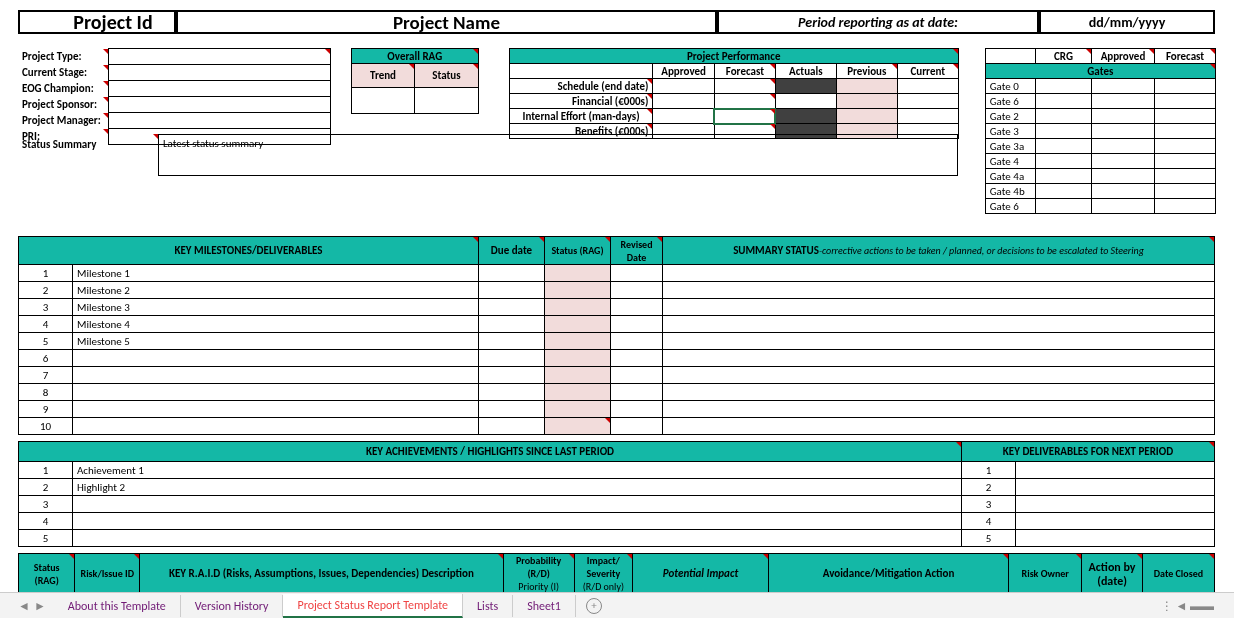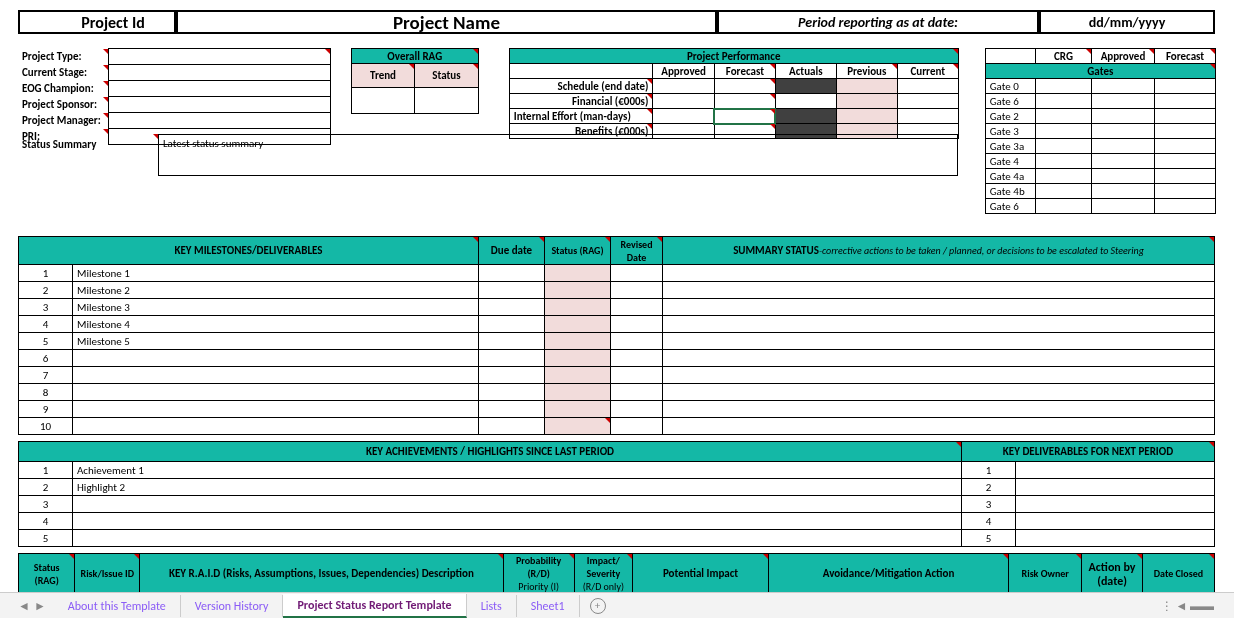--- a/index.html
+++ b/index.html
@@ -41,39 +41,39 @@
   .row1 > div { height: 24px; display:flex; align-items:center; justify-content:center; }
   .info-row { display:flex; align-items:flex-start; margin-top: 12px; gap: 8px; }
   .small-table td, .small-table th { border:1px solid #000; height:15px; }
   .status-summary { display:flex; margin-top:4px; }
   .mt { margin-top: 6px; }
   .sheet-tabs {
     display:flex; align-items:center; height: 26px;
     border-top:1px solid #ccc; background:#f3f3f3;
     font-size:12px; padding-left: 10px;
   }
-  .tab { padding: 4px 14px; border-right:1px solid #ccc; color:#8b5cf6; cursor:pointer; }
-  .tab.active { background:#fff; color:#701a75; font-weight:bold; border-bottom:2px solid #217346; }
+  .tab { padding: 4px 14px; border-right:1px solid #ccc; color:#701a75; cursor:pointer; }
+  .tab.active { background:#fff; color:#ef4444; font-weight:normal; border-bottom:2px solid #217346; }
   .nav-arrows { display:flex; gap:4px; padding:0 8px; color:#888; }
   .scroll-hint { margin-left:auto; padding-right:20px; color:#888; }
   .plus-circle {
     display:inline-flex; align-items:center; justify-content:center;
     width:16px; height:16px; border:1px solid #888; border-radius:50%;
     margin-left:10px; font-size:11px; color:#888;
   }
   .milestone-table td { border:1px solid #000; height:17px; }
   .raid-table td { border:1px solid #000; }
 </style>
 </head>
 <body>
 
 <div class="sheet">
 
   <div class="row1">
-    <div class="thick bold" style="width:158px; font-size:16px;padding-left:32px;">Project Id</div>
+    <div class="thick bold" style="width:158px; font-size:20px;padding-left:32px;">Project Id</div>
     <div class="thick bold" style="width:541px; font-size:19px;">Project Name</div>
     <div class="thick bold italic" style="width:322px; font-size:14px;">Period reporting as at date:</div>
     <div class="thick bold" style="width:176px; font-size:14px;">dd/mm/yyyy</div>
   </div>
 
   <div class="info-row" style="align-items:flex-start;">
 
     <table style="margin-top:2px;">
       <tbody>
           <tr>
@@ -142,21 +142,21 @@
           </tr>
       <tr>
             <td class="bold redtri" style="text-align:right;">Financial (€000s)</td>
             <td></td>
             <td class="redtri"></td>
             <td></td>
             <td class="shade"></td>
             <td></td>
           </tr>
       <tr>
-            <td class="bold redtri" style="text-align:left;">Internal Effort (man-days)</td>
+            <td class="bold redtri" style="text-align:center;">Internal Effort (man-days)</td>
             <td></td>
             <td class="redtri" style="outline:2px solid #217346;outline-offset:-1px;"></td>
             <td class="darkcell"></td>
             <td class="shade"></td>
             <td></td>
           </tr>
       <tr>
             <td class="bold redtri" style="text-align:right;">Benefits (€000s)</td>
             <td></td>
             <td class="redtri"></td>
@@ -373,21 +373,21 @@
     </table>
 
   <table class="raid-table mt" style="width:1197px;">
     <tbody>
         <tr style="height:40px;">
       <td class="hdr-blue bold center redtri" style="width:54px;font-size:10px;">Status (RAG)</td>
       <td class="hdr-blue bold center redtri" style="width:62px;font-size:10px;">Risk/Issue ID</td>
       <td class="hdr-blue bold center redtri" style="width:348px;">KEY R.A.I.D (Risks, Assumptions, Issues, Dependencies) Description</td>
       <td class="hdr-blue bold center redtri" style="width:68px;font-size:10px;"><span>Probability (R/D)</span><br><span style="font-weight:normal;">Priority (I)</span></td>
       <td class="hdr-blue bold center redtri" style="width:56px;font-size:10px;"><span>Impact/ Severity</span><br><span style="font-weight:normal;">(R/D only)</span></td>
-      <td class="hdr-blue bold center redtri" style="width:130px;">Potential Impact</td>
+      <td class="hdr-blue bold center redtri" style="width:130px;font-style:italic;">Potential Impact</td>
       <td class="hdr-blue bold center redtri" style="width:230px;">Avoidance/Mitigation Action</td>
       <td class="hdr-blue bold center redtri" style="width:70px;font-size:10px;">Risk Owner</td>
       <td class="hdr-blue bold center redtri" style="width:58px;font-size:12px;">Action by (date)</td>
       <td class="hdr-blue bold center redtri" style="width:69px;font-size:10px;">Date Closed</td>
     </tr>
   </tbody>
     </table>
 
 </div>
 

